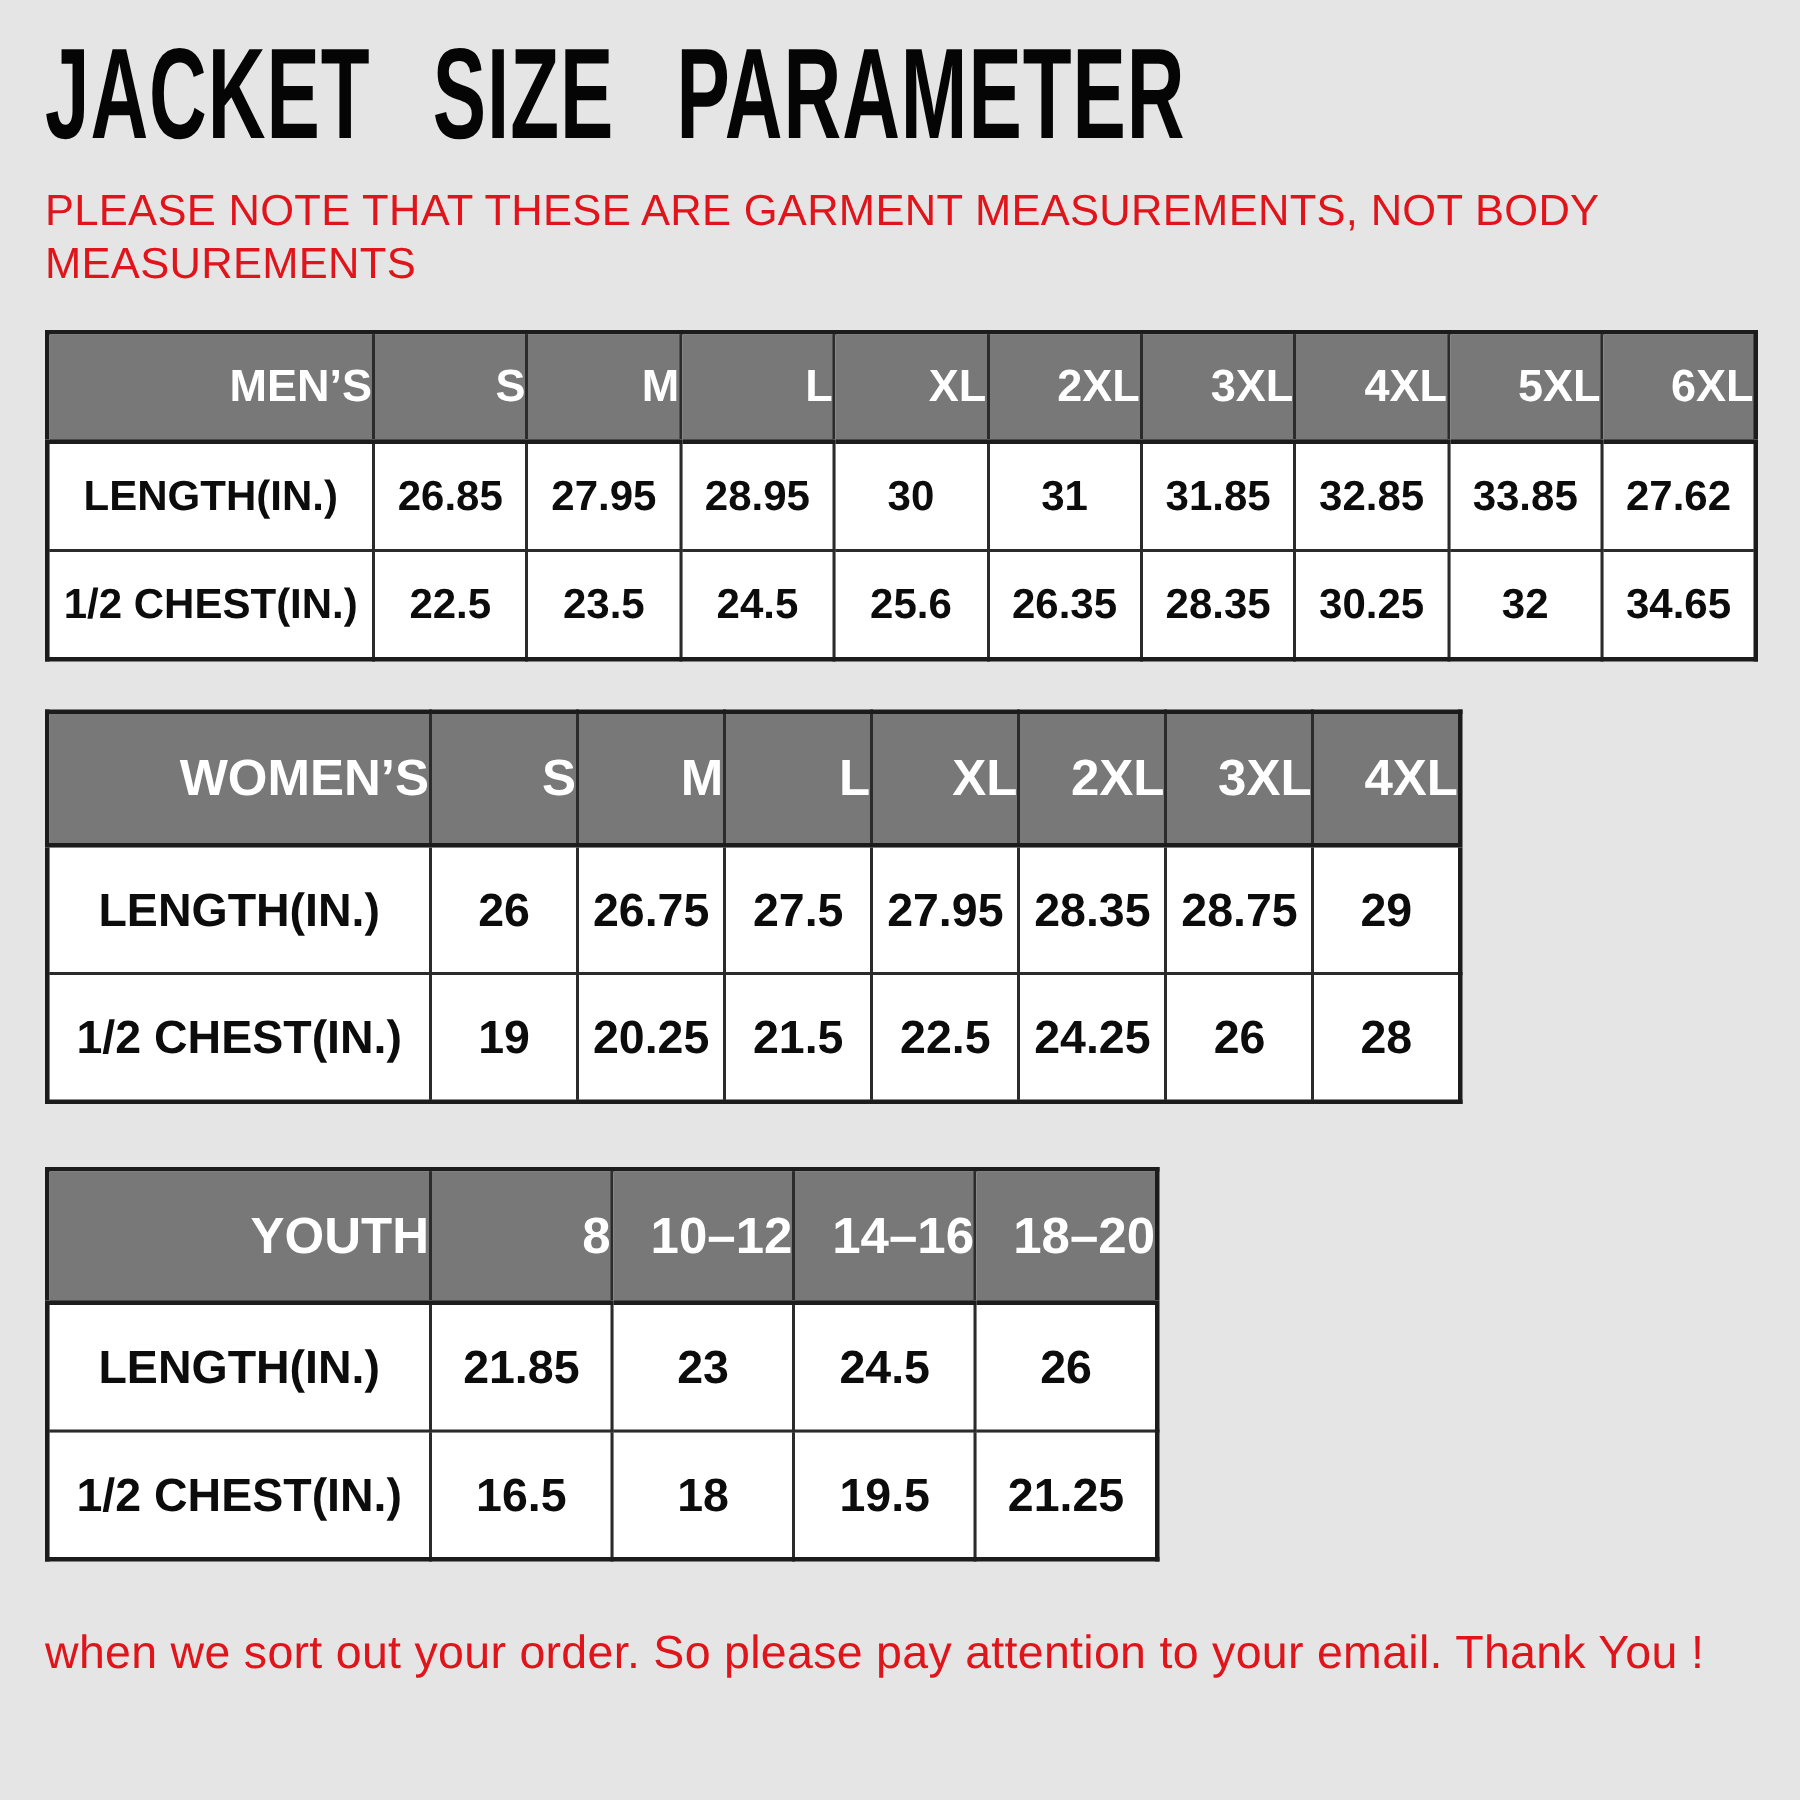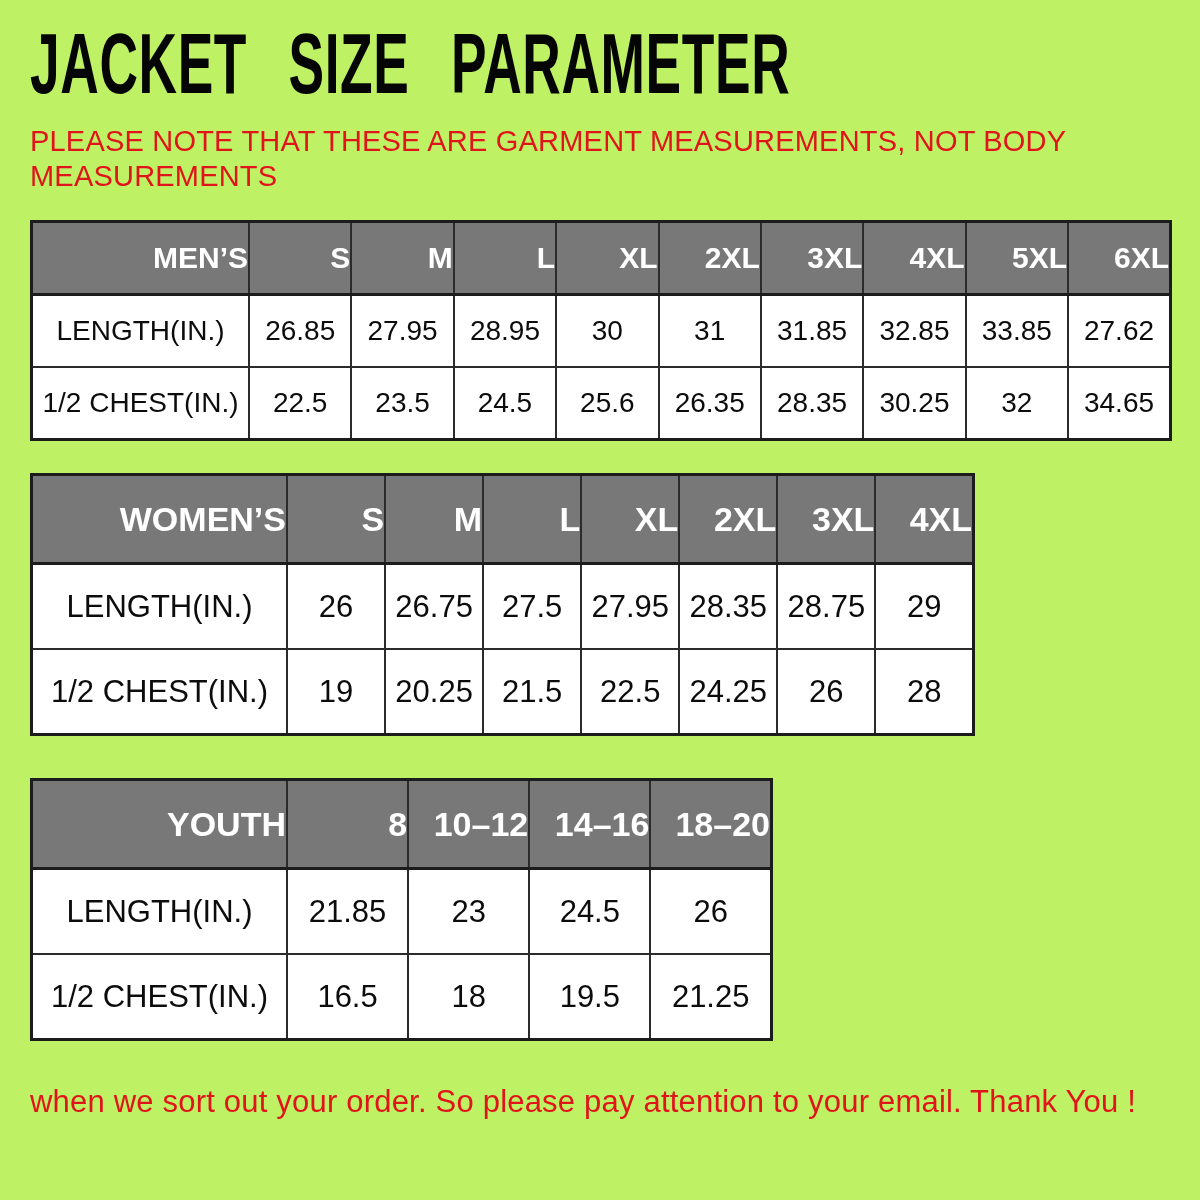--- a/index.html
+++ b/index.html
@@ -6,21 +6,21 @@
     margin: 0;
     padding: 0;
     background: #ffffff;
     font-family: "Liberation Sans", sans-serif;
     color: #111111;
   }
   .page {
     position: relative;
     width: 1200px;
     height: 1200px;
-    background: #bef264;
+    background: #e5e5e5;
     overflow: hidden;
     box-sizing: border-box;
     padding: 14px 30px 0 30px;
   }
   
   .title {
     font-size: 86px;
     font-weight: bold;
     line-height: 1.0;
     white-space: nowrap;
@@ -55,21 +55,21 @@
     overflow: hidden;
   }
   table.size-table thead th {
     background: #787878;
     color: #ffffff;
     font-weight: bold;
     border-bottom: 3px solid #1c1c1c;
     border-top: 1px solid #7f1d1d;
     text-align: right;
   }
-  table.size-table td { color: #0c0c0c; background: #ffffff; }
+  table.size-table td { color: #0c0c0c; background: #ffffff; font-weight: bold; }
 
   
   #mens-table { width: 1142px; margin-top: 26px; }
   #mens-table thead th { height: 70px; font-size: 30px; }
   #mens-table td { height: 70px; font-size: 28px; }
   #mens-table .label-col { width: 215px; }
 
   
   #womens-table { width: 945px; margin-top: 32px; }
   #womens-table thead th { height: 86px; font-size: 34px; }

